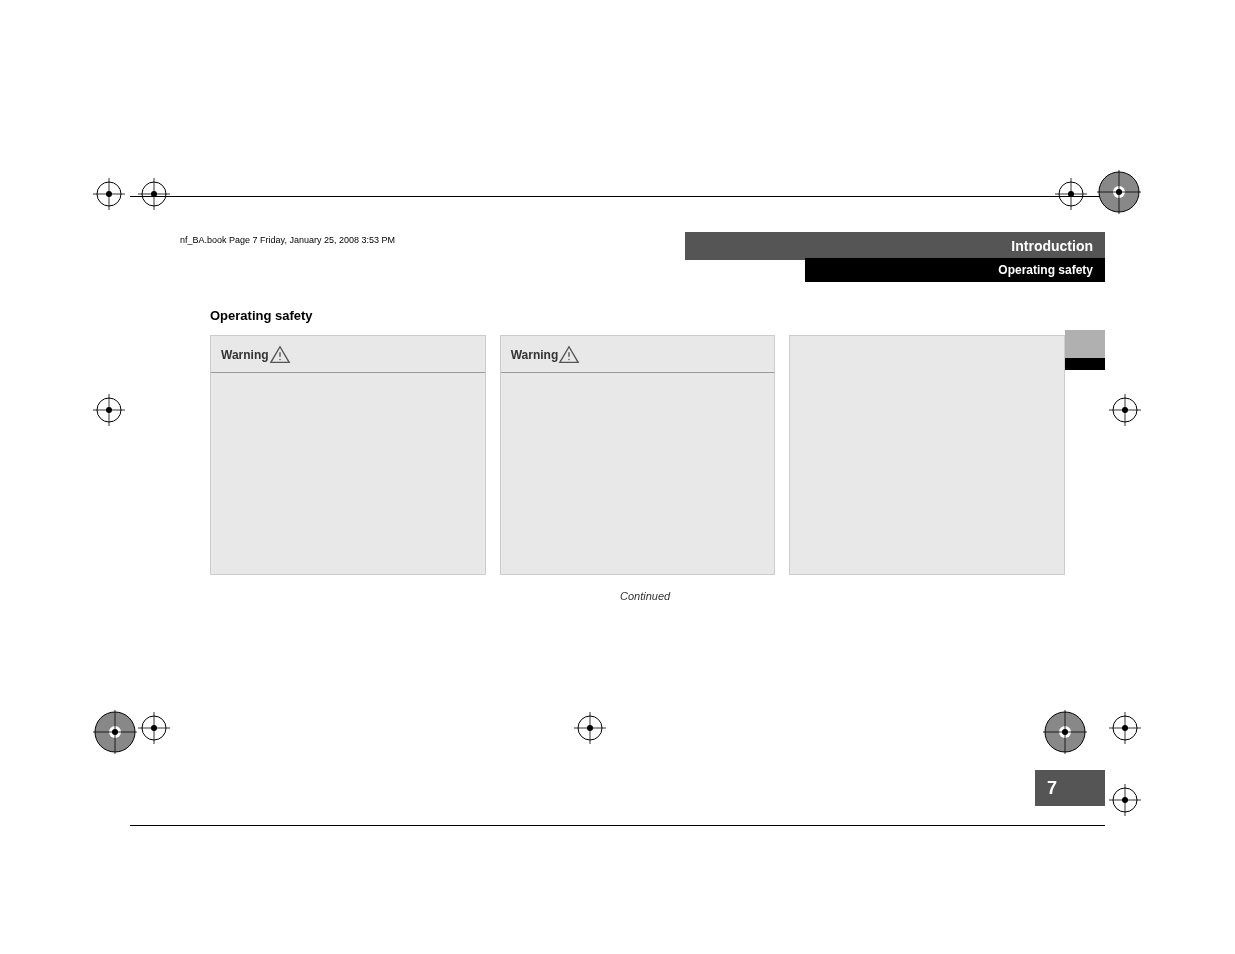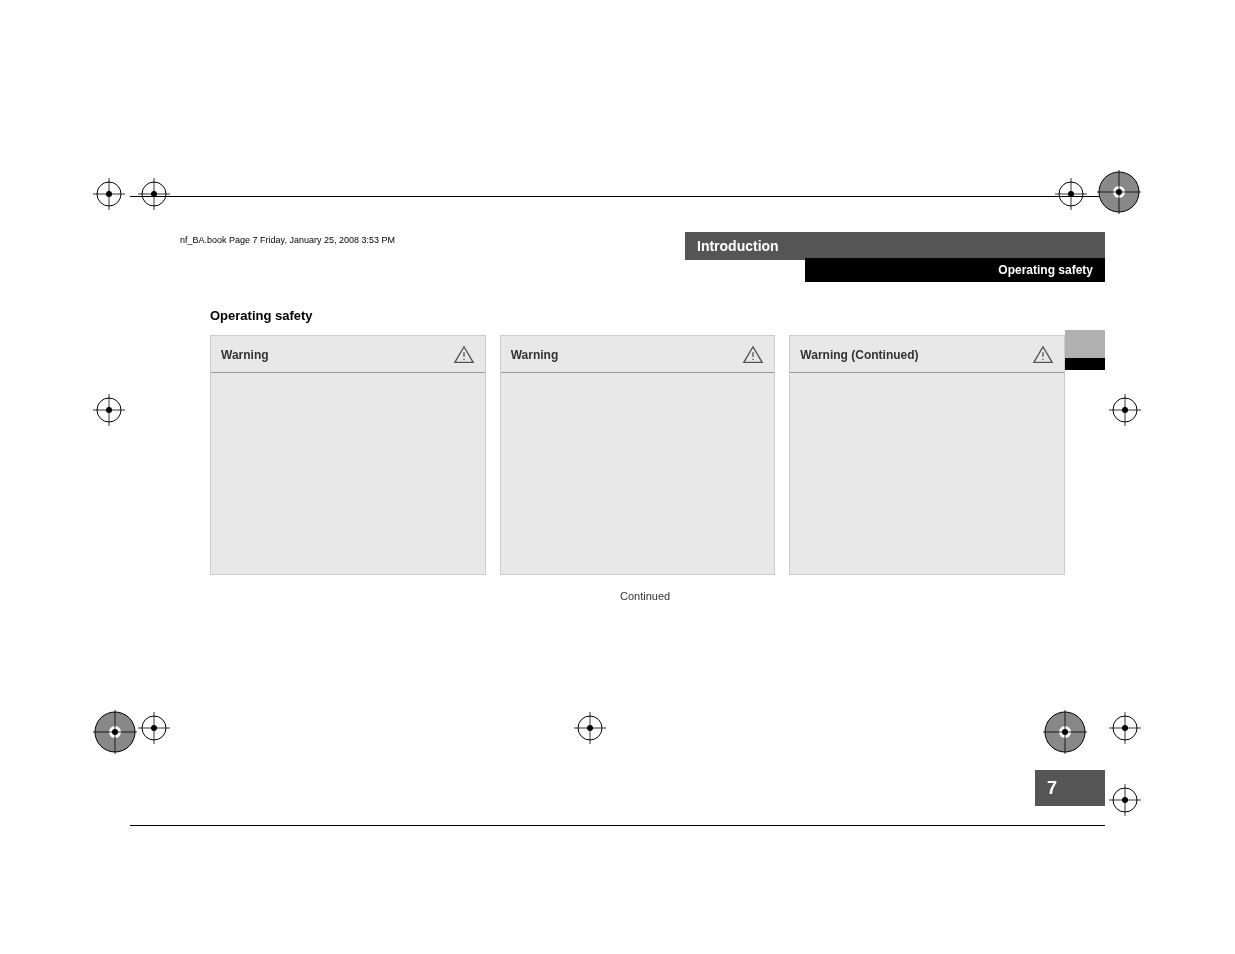--- a/index.html
+++ b/index.html
@@ -33,20 +33,21 @@
     }
 
     
     .intro-banner {
       position: absolute;
       top: 232px;
       right: 130px;
       width: 420px;
       background: #555555;
       color: #ffffff;
+      text-align: right;
       padding: 6px 12px;
       font-size: 14px;
       font-weight: bold;
       margin-left: 16px;
     }
 
     
     .ops-banner {
       position: absolute;
       top: 258px;
@@ -101,21 +102,20 @@
     .warning-box {
       flex: 1;
       background: #e8e8e8;
       border: 1px solid #cccccc;
       min-height: 240px;
     }
 
     .warning-box-header {
       display: flex;
       align-items: center;
-      justify-content: space-between;
       padding: 8px 10px 6px 10px;
       border-bottom: 1px solid #999;
       background: #e8e8e8;
     }
 
     .warning-box-title {
       font-size: 12px;
       font-weight: bold;
       color: #333;
     }
@@ -129,20 +129,21 @@
       padding: 10px;
       min-height: 200px;
     }
 
     
     .continued-text {
       position: absolute;
       top: 590px;
       left: 620px;
       font-size: 11px;
+      font-style: italic;
       color: #333;
     }
 
     
     .page-number-box {
       position: absolute;
       bottom: 148px;
       right: 130px;
       width: 70px;
       height: 36px;
@@ -206,28 +207,20 @@
       <svg class="warning-icon" viewBox="0 0 24 24" fill="none" stroke="#555" stroke-width="1.5">
         <path d="M12 3 L22 20 L2 20 Z"></path>
         <line x1="12" y1="9" x2="12" y2="14" stroke="#555" stroke-width="1.5"></line>
         <circle cx="12" cy="17" r="0.8" fill="#555" stroke="none"></circle>
       </svg>
     </div>
     <div class="warning-box-body"></div>
   </div>
 
   <div class="warning-box" style="min-height: 190px;">
-    <div class="warning-box-header">
-      <span class="warning-box-title">Warning (Continued)</span>
-      <svg class="warning-icon" viewBox="0 0 24 24" fill="none" stroke="#555" stroke-width="1.5">
-        <path d="M12 3 L22 20 L2 20 Z"></path>
-        <line x1="12" y1="9" x2="12" y2="14" stroke="#555" stroke-width="1.5"></line>
-        <circle cx="12" cy="17" r="0.8" fill="#555" stroke="none"></circle>
-      </svg>
-    </div>
     <div class="warning-box-body"></div>
   </div>
 
 </div>
 
 <div class="continued-text">Continued</div>
 
 <div class="bottom-line"></div>
 
 <div class="page-number-box">

